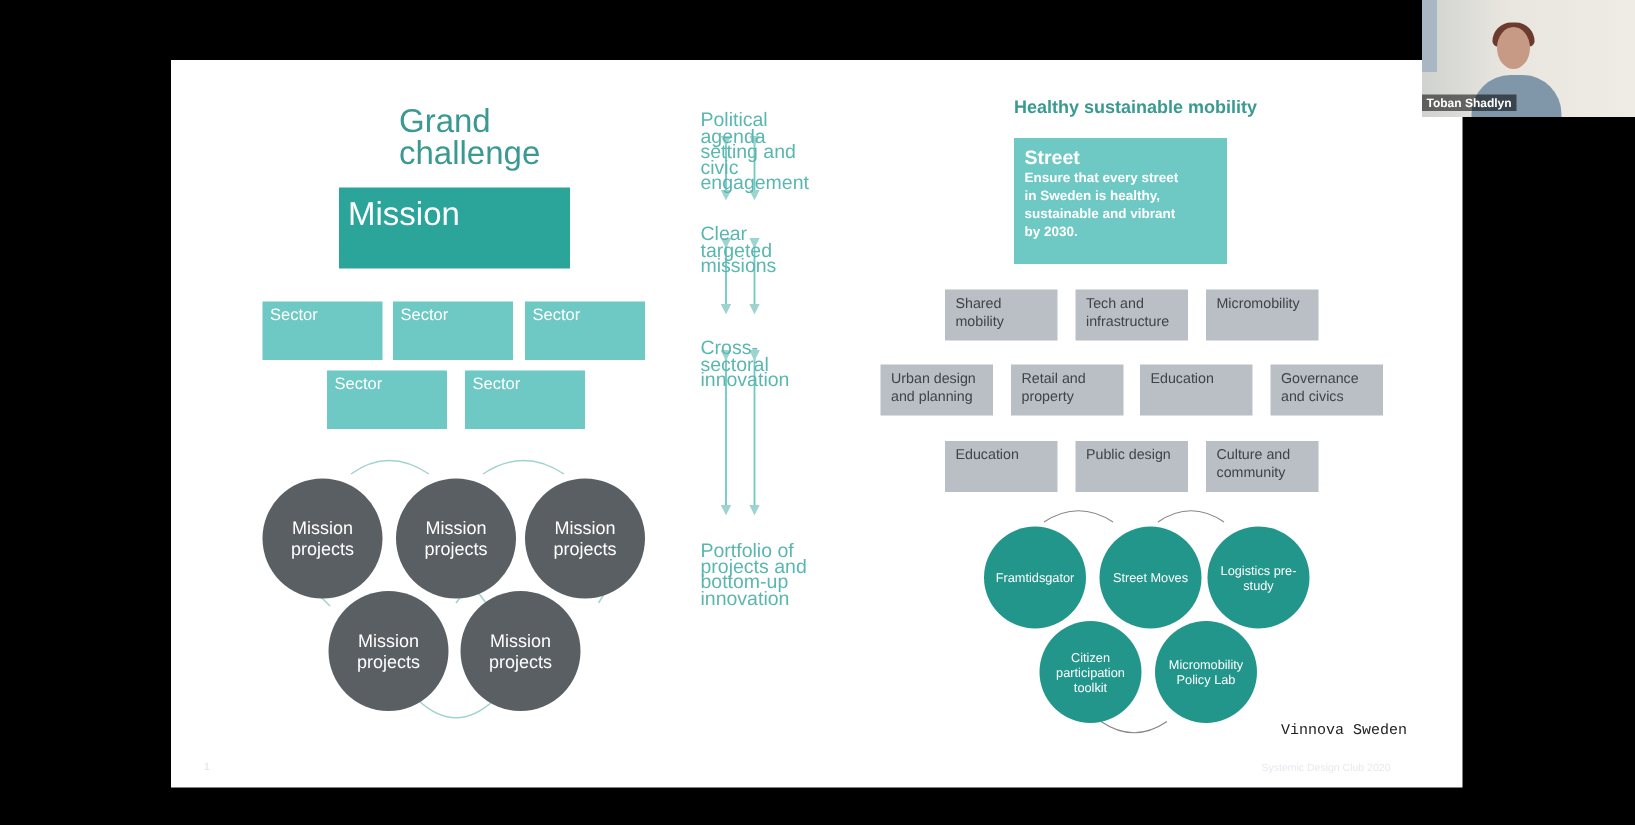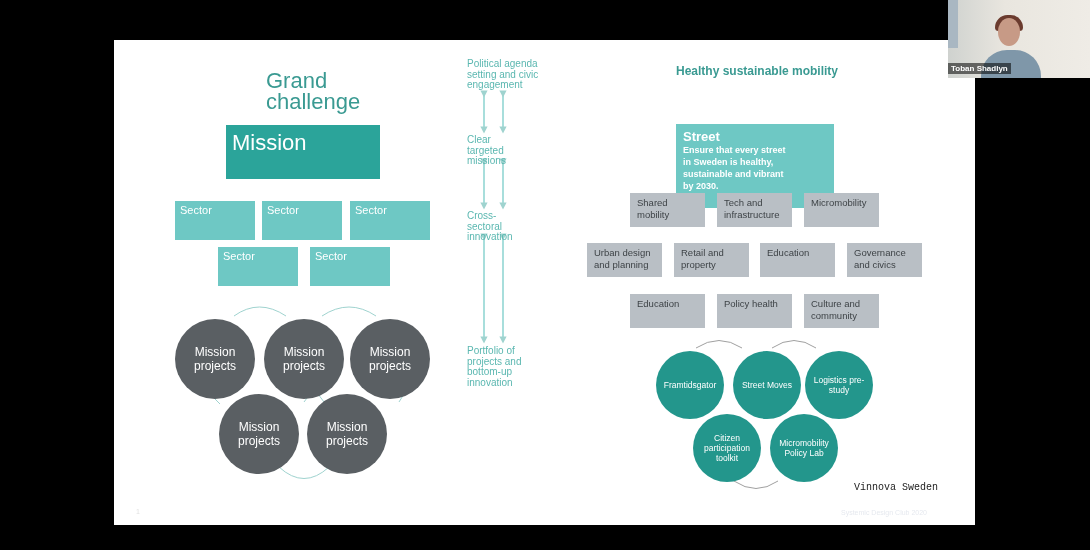--- a/index.html
+++ b/index.html
@@ -22,26 +22,26 @@
   .sector {
     width: 80px; height: 39px; background: #6ec8c4; color: #fff; font-size: 11px;
     box-sizing: border-box; padding: 3px 5px;
   }
   .gray-circle {
     width: 80px; height: 80px; border-radius: 50%; background: #5a5f63; color: #fff;
     font-size: 12px; line-height: 14px; display: flex; align-items: center; justify-content: center;
     text-align: center;
   }
   .mid-label {
-    left: 353px; color: #5ab7b0; font-size: 10px; line-height: 10.5px; width: 100px;
+    left: 353px; color: #5ab7b0; font-size: 13px; line-height: 10.5px; width: 100px; margin-top: 16px;
   }
   .hsm-title { left: 562px; top: 24px; color: #3a9a92; font-size: 12px; font-weight: bold; }
   .street-box {
-    left: 562px; top: 52px; width: 158px; height: 84px; background: #6ec8c4; color: #fff;
-    box-sizing: border-box; padding: 5px 7px; margin-top: 32px;
+    left: 562px; top: 52px; width: 142px; height: 84px; background: #6ec8c4; color: #fff;
+    box-sizing: border-box; padding: 5px 7px;
   }
   .street-head { font-size: 13px; font-weight: bold; line-height: 15px; }
   .street-body { font-size: 9px; font-weight: bold; line-height: 12px; width: 108px; }
   .gray-box {
     width: 75px; height: 34px; background: #b9bfc5; color: #3e4347; font-size: 9.5px;
     line-height: 12px; box-sizing: border-box; padding: 4px 7px;
   }
   .teal-circle {
     width: 68px; height: 68px; border-radius: 50%; background: #23968c; color: #fff;
     font-size: 8.5px; line-height: 10px; display: flex; align-items: center; justify-content: center;
@@ -157,21 +157,21 @@
   </div>
 
   <div class="abs gray-box" style="left:516px;top:153px">Shared mobility</div>
   <div class="abs gray-box" style="left:603px;top:153px">Tech and infrastructure</div>
   <div class="abs gray-box" style="left:690px;top:153px">Micromobility</div>
   <div class="abs gray-box" style="left:473px;top:203px">Urban design and planning</div>
   <div class="abs gray-box" style="left:560px;top:203px">Retail and property</div>
   <div class="abs gray-box" style="left:646px;top:203px">Education</div>
   <div class="abs gray-box" style="left:733px;top:203px">Governance and civics</div>
   <div class="abs gray-box" style="left:516px;top:254px">Education</div>
-  <div class="abs gray-box" style="left:603px;top:254px">Policy health</div>
+  <div class="abs gray-box" style="left:603px;top:254px">Public design</div>
   <div class="abs gray-box" style="left:690px;top:254px">Culture and community</div>
 
   <div class="abs teal-circle" style="left:532px;top:311px">Framtidsgator</div>
   <div class="abs teal-circle" style="left:609px;top:311px">Street Moves</div>
   <div class="abs teal-circle" style="left:681px;top:311px">Logistics pre-study</div>
   <div class="abs teal-circle" style="left:569px;top:374px">Citizen participation toolkit</div>
   <div class="abs teal-circle" style="left:646px;top:374px">Micromobility Policy Lab</div>
 
   <div class="abs signature">Vinnova Sweden</div>
   <div class="abs footer">Systemic Design Club 2020</div>

